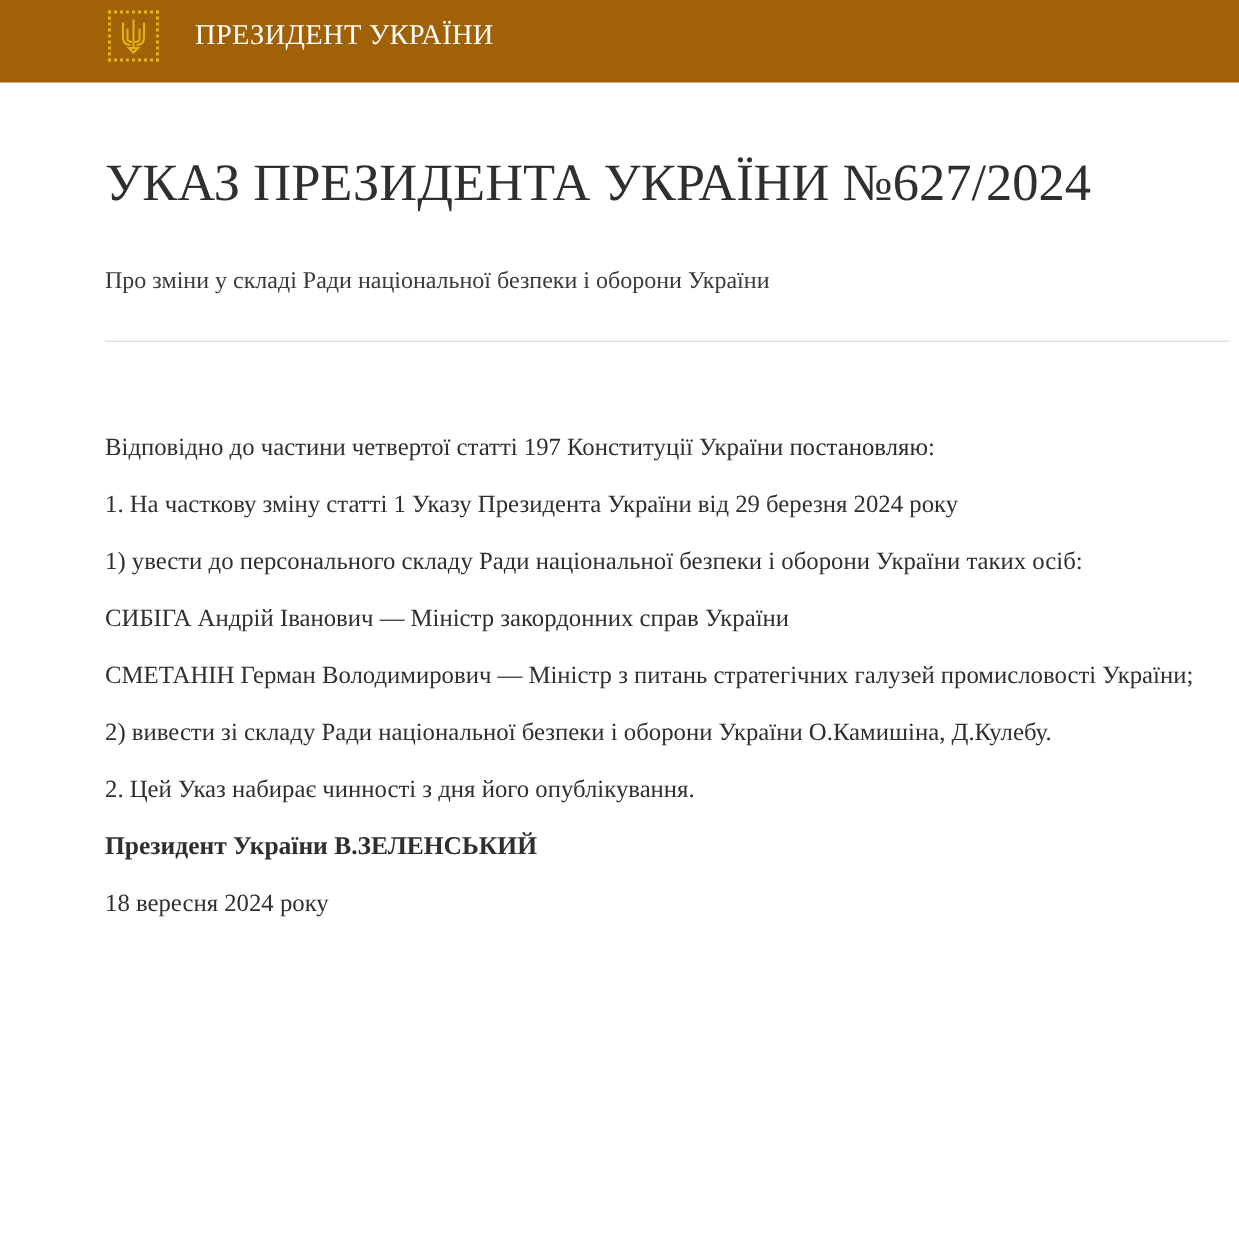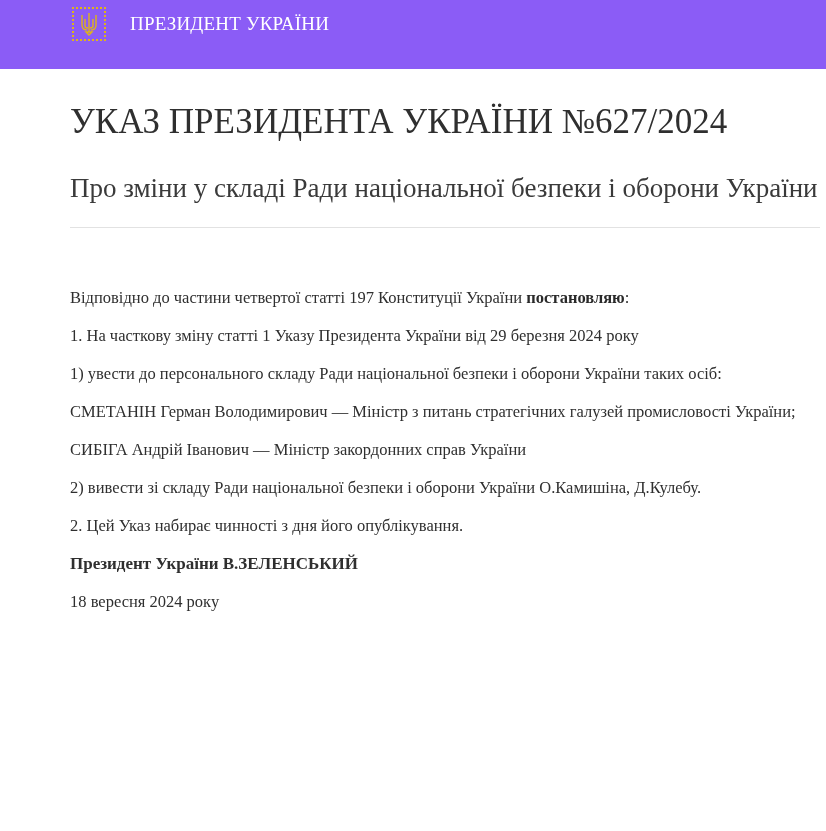--- a/index.html
+++ b/index.html
@@ -8,22 +8,22 @@
       background: #ffffff;
       width: 826px;
       height: 831px;
       overflow: hidden;
     }
     body {
       font-family: "DejaVu Serif", "Liberation Serif", serif;
       color: #2f2f2f;
     }
     .header {
-      height: 69px;
-      background: #8b5cf6;
+      height: 55px;
+      background: #a16207;
       position: relative;
       text-decoration: underline;
     }
     .logo {
       position: absolute;
       left: 72px;
       top: 7px;
       width: 34px;
       height: 34px;
       border: 2px dotted #e0b418;
@@ -56,42 +56,42 @@
       font-weight: normal;
       font-size: 35px;
       color: #2f2f2f;
       white-space: nowrap;
       line-height: 42px;
     }
     .decree-subtitle {
       margin: 30px 0 0 0;
       font-family: "Liberation Serif", serif;
       font-weight: normal;
-      font-size: 27px;
+      font-size: 16px;
       color: #3a3a3a;
       white-space: nowrap;
       line-height: 30px;
     }
     .divider {
       margin-top: 24px;
       height: 1px;
       background: #e2e2e2;
       width: 750px;
     }
     .body-text {
       margin-top: 57px;
       font-family: "Liberation Serif", serif;
       font-size: 16.5px;
       line-height: 25px;
       color: #2f2f2f;
     }
     .body-text p {
       margin: 0 0 13px 0;
     }
-    .body-text b { font-weight: bold; color: #2a2a2a; text-align: right; }
+    .body-text b { font-weight: normal; color: #2a2a2a; text-align: right; }
     .signature {
       font-weight: bold;
       font-size: 17px;
     }
   </style>
 </head>
 <body>
 
 <div class="header">
   <div class="logo">
@@ -111,20 +111,20 @@
 
 <div class="content">
   <h1 class="decree-title">УКАЗ ПРЕЗИДЕНТА УКРАЇНИ №627/2024</h1>
   <h2 class="decree-subtitle">Про зміни у складі Ради національної безпеки і оборони України</h2>
   <div class="divider"></div>
 
   <div class="body-text">
     <p><span>Відповідно до частини четвертої статті 197 Конституції України </span><b>постановляю</b><span>:</span></p>
     <p><span>1. На часткову зміну статті 1 Указу Президента України від 29 березня 2024 року</span><br></p>
     <p>1) увести до персонального складу Ради національної безпеки і оборони України таких осіб:</p>
+    <p>СИБІГА Андрій Іванович — Міністр закордонних справ України</p>
     <p>СМЕТАНІН Герман Володимирович — Міністр з питань стратегічних галузей промисловості України;</p>
-    <p>СИБІГА Андрій Іванович — Міністр закордонних справ України</p>
     <p>2) вивести зі складу Ради національної безпеки і оборони України О.Камишіна, Д.Кулебу.</p>
     <p>2. Цей Указ набирає чинності з дня його опублікування.</p>
     <p class="signature">Президент України В.ЗЕЛЕНСЬКИЙ</p>
     <p>18 вересня 2024 року</p>
   </div>
 </div>
 
 </body></html>

